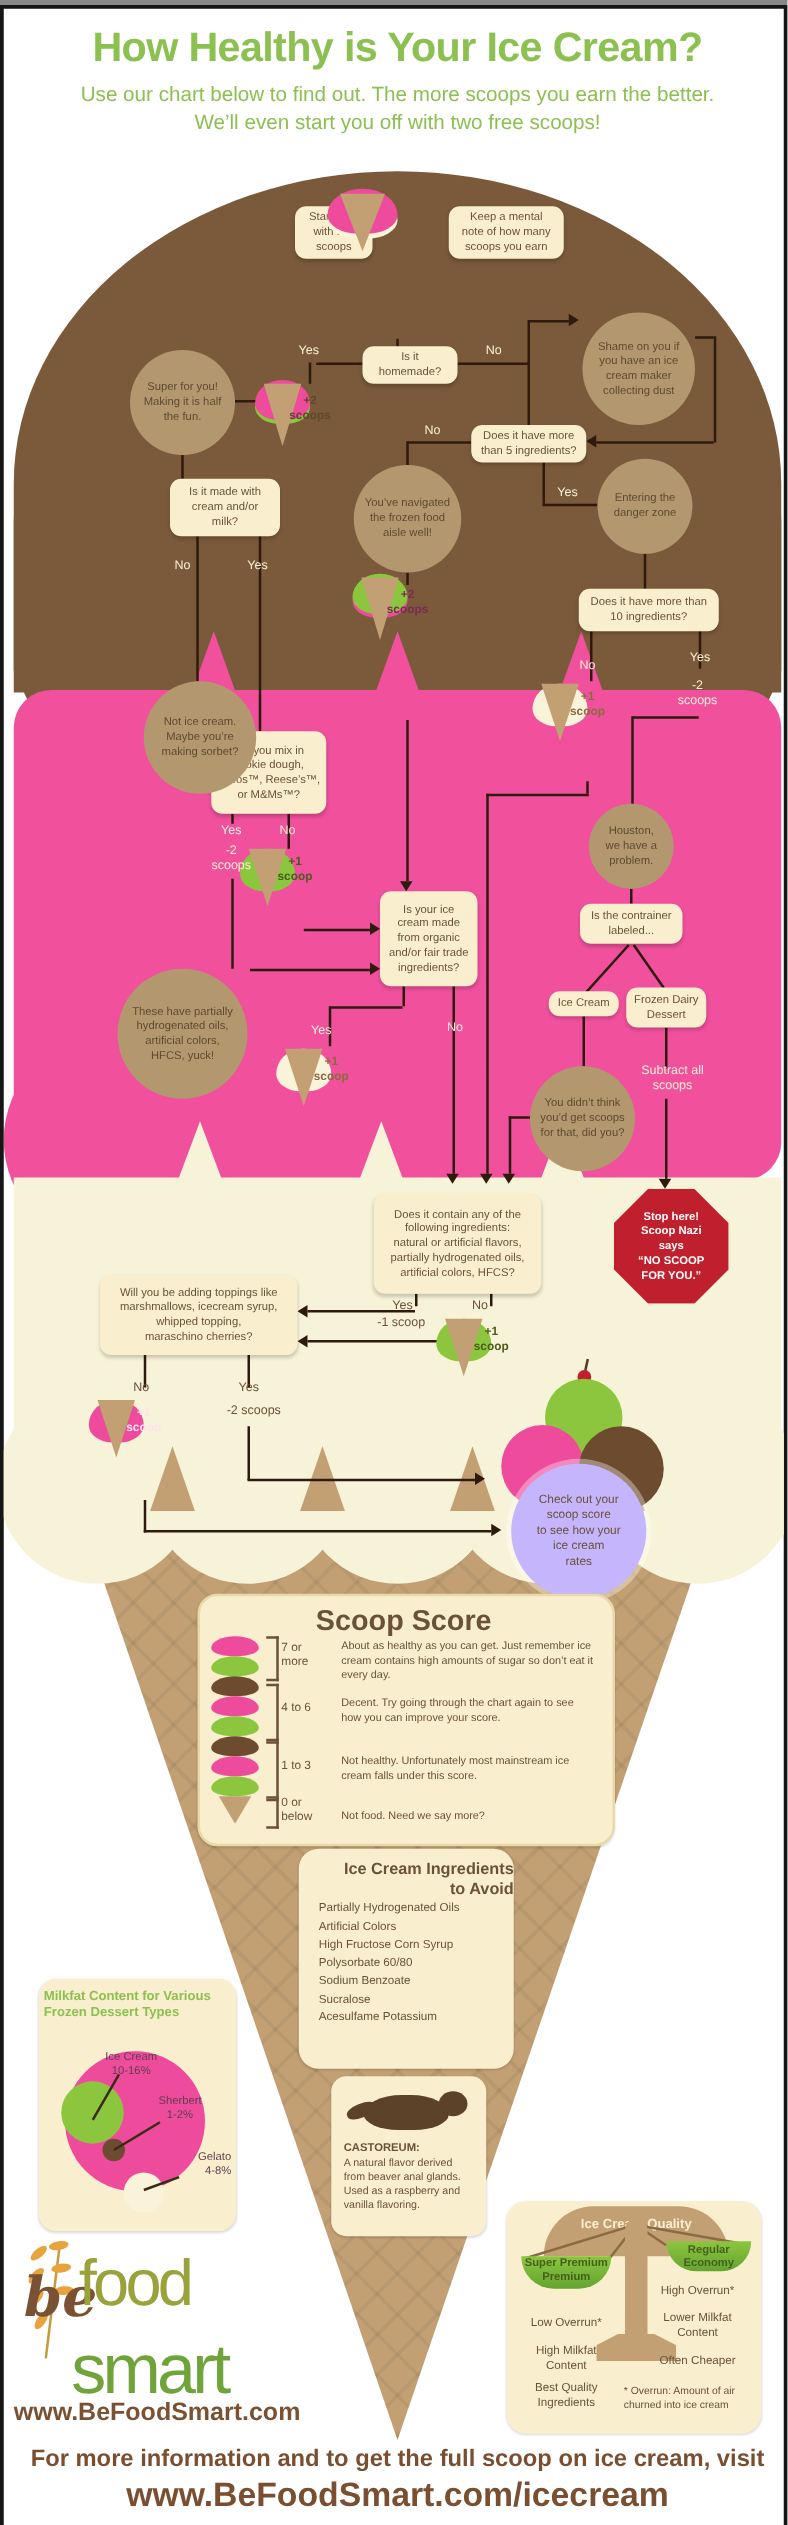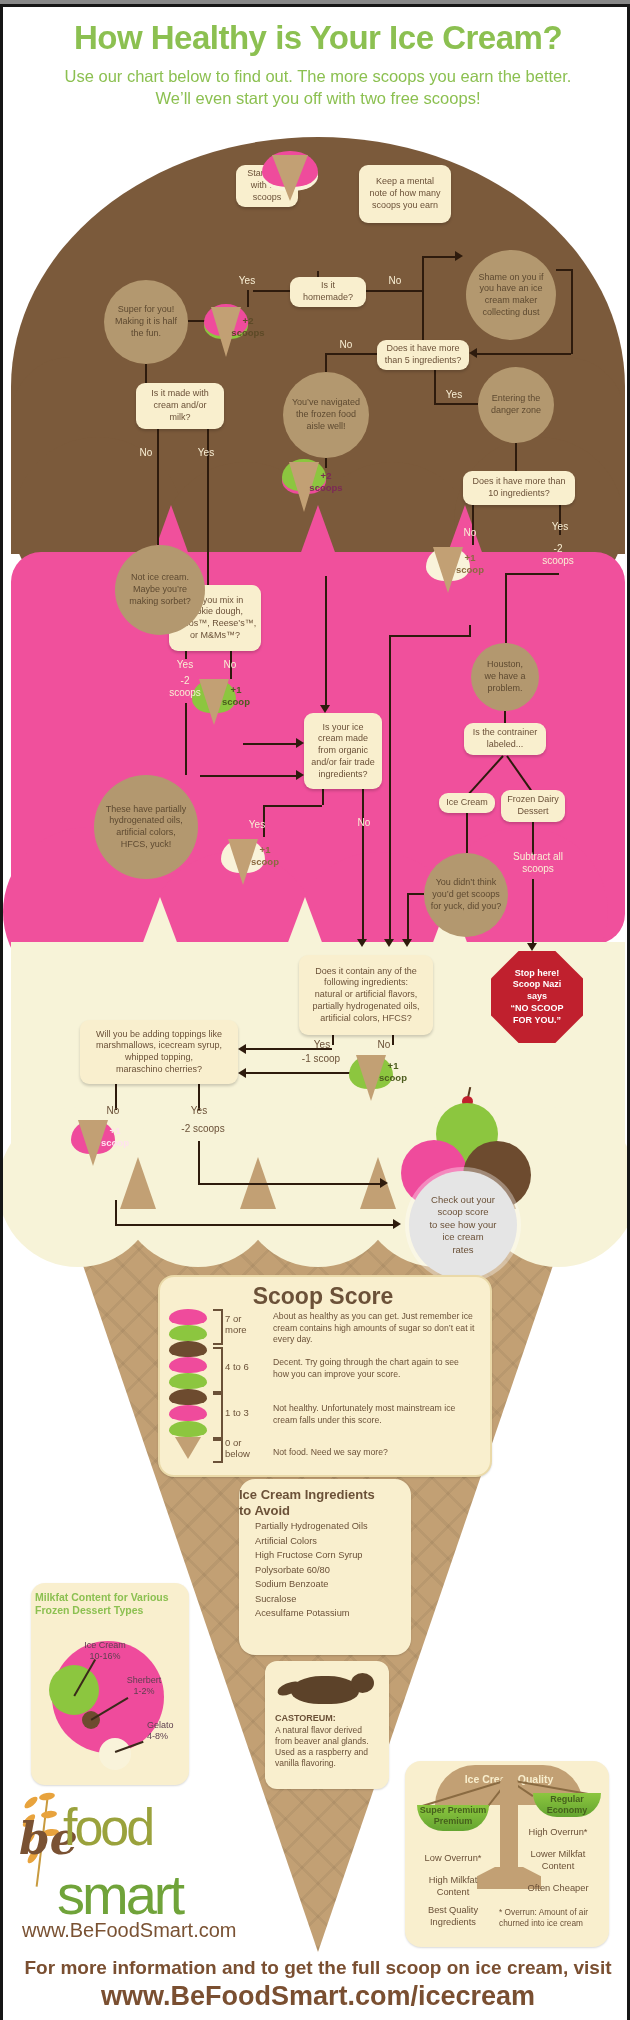--- a/index.html
+++ b/index.html
@@ -137,21 +137,21 @@
   <i class="vl" style="left:195px;top:1134px;height:43px"></i>
   <i class="hl" style="left:195px;top:1176px;width:182px"></i>
   <b class="arr" style="left:377px;top:1171px"></b>
   <i class="vl" style="left:112px;top:1193px;height:26px"></i>
   <i class="hl" style="left:112px;top:1217px;width:278px"></i>
   <b class="arr" style="left:390px;top:1212px"></b>
 
   <div class="bx" style="left:233px;top:158px;width:62px;height:42px">Start here
 with two
 scoops</div>
-  <div class="bx" style="left:356px;top:158px;width:92px;height:58px">Keep a mental
+  <div class="bx" style="left:356px;top:158px;width:92px;height:42px">Keep a mental
 note of how many
 scoops you earn</div>
   <div class="bx" style="left:287px;top:270px;width:76px;height:30px">Is it
 homemade?</div>
   <div class="bx" style="left:374px;top:333px;width:92px;height:30px">Does it have more
 than 5 ingredients?</div>
   <div class="bx" style="left:133px;top:376px;width:88px;height:46px">Is it made with
 cream and/or
 milk?</div>
   <div class="bx" style="left:460px;top:464px;width:112px;height:34px">Does it have more than
@@ -197,21 +197,21 @@
 making sorbet?</div>
   <div class="ci" style="left:468px;top:636px;width:68px;height:68px">Houston,
 we have a
 problem.</div>
   <div class="ci" style="left:91px;top:768px;width:104px;height:104px">These have partially
 hydrogenated oils,
 artificial colors,
 HFCS, yuck!</div>
   <div class="ci" style="left:421px;top:846px;width:84px;height:84px">You didn’t think
 you’d get scoops
-for yuck, did you?</div>
+for that, did you?</div>
 
   <div class="ci" style="left:488px;top:944px;width:92px;height:92px;background:#c0202e;border-radius:0;
               clip-path:polygon(30% 0,70% 0,100% 30%,100% 70%,70% 100%,30% 100%,0 70%,0 30%);
               color:#fff;font-weight:bold;font-size:9px">Stop here!
 Scoop Nazi
 says
 “NO SCOOP
 FOR YOU.”</div>
 
   <div class="cone" style="left:287px;top:148px">
@@ -265,21 +265,21 @@
 scoop</div>
 
   <div class="abs" style="left:395px;top:1078px;width:140px;height:126px">
     <i style="left:70px;top:2px;width:2px;height:12px;background:#5a3a1f;transform:rotate(12deg)"></i>
     <i style="left:64px;top:11px;width:11px;height:11px;background:#c0202e;border-radius:50%"></i>
     <i style="left:38px;top:18px;width:62px;height:62px;background:#8cc63f;border-radius:50%"></i>
     <i style="left:3px;top:55px;width:66px;height:66px;background:#ef4b9c;border-radius:50%"></i>
     <i style="left:65px;top:56px;width:68px;height:68px;background:#6d4b2f;border-radius:50%"></i>
   </div>
 
-  <div class="ci" style="left:406px;top:1164px;width:108px;height:108px;background:#e5e5e5;color:#6b5138;font-size:9.5px;box-shadow:0 0 0 4px rgba(255,255,255,.35)">Check out your
+  <div class="ci" style="left:406px;top:1164px;width:108px;height:108px;background:#c4b5fd;color:#6b5138;font-size:9.5px;box-shadow:0 0 0 4px rgba(255,255,255,.35)">Check out your
 scoop score
 to see how your
 ice cream
 rates</div>
 
   <div class="lb" style="left:228px;top:268px;width:32px">Yes</div>
   <div class="lb" style="left:378px;top:268px;width:28px">No</div>
   <div class="lb" style="left:328px;top:332px;width:30px">No</div>
   <div class="lb" style="left:436px;top:382px;width:30px">Yes</div>
   <div class="lb" style="left:128px;top:440px;width:30px">No</div>
@@ -325,21 +325,21 @@
   <div class="txt" style="left:222px;top:1354px;width:44px;font-size:9.5px;color:#6b5138">4 to 6</div>
   <div class="txt" style="left:222px;top:1400px;width:44px;font-size:9.5px;color:#6b5138">1 to 3</div>
   <div class="txt" style="left:222px;top:1430px;width:44px;font-size:9.5px;color:#6b5138">0 or
 below</div>
   <div class="txt" style="left:270px;top:1304px;width:204px;font-size:8.7px;line-height:1.35;color:#6b5138">About as healthy as you can get. Just remember ice cream contains high amounts of sugar so don’t eat it every day.</div>
   <div class="txt" style="left:270px;top:1350px;width:204px;font-size:8.7px;line-height:1.35;color:#6b5138">Decent. Try going through the chart again to see how you can improve your score.</div>
   <div class="txt" style="left:270px;top:1396px;width:204px;font-size:8.7px;line-height:1.35;color:#6b5138">Not healthy. Unfortunately most mainstream ice cream falls under this score.</div>
   <div class="txt" style="left:270px;top:1440px;width:204px;font-size:8.7px;line-height:1.35;color:#6b5138">Not food. Need we say more?</div>
 
   <div class="pnl" style="left:236px;top:1472px;width:172px;height:176px"></div>
-  <div class="txt" style="left:236px;top:1480px;width:172px;text-align:left;font-size:13px;font-weight:bold;color:#6b5138;line-height:1.2">Ice Cream Ingredients
+  <div class="txt" style="left:236px;top:1480px;width:172px;text-align:right;font-size:13px;font-weight:bold;color:#6b5138;line-height:1.2">Ice Cream Ingredients
 to Avoid</div>
   <div class="abs" style="left:252px;top:1514px;width:152px;display:flex;flex-direction:column;gap:4.5px">
     <span style="font-size:9.3px;color:#6b5138">Partially Hydrogenated Oils</span>
     <span style="font-size:9.3px;color:#6b5138">Artificial Colors</span>
     <span style="font-size:9.3px;color:#6b5138">High Fructose Corn Syrup</span>
     <span style="font-size:9.3px;color:#6b5138">Polysorbate 60/80</span>
     <span style="font-size:9.3px;color:#6b5138">Sodium Benzoate</span>
     <span style="font-size:9.3px;color:#6b5138">Sucralose</span>
     <span style="font-size:9.3px;color:#6b5138">Acesulfame Potassium</span>
   </div>
@@ -351,21 +351,21 @@
   <i style="left:46px;top:1658px;width:50px;height:50px;background:#8cc63f;border-radius:50%"></i>
   <i style="left:79px;top:1704px;width:18px;height:18px;background:#6d4b2f;border-radius:50%"></i>
   <i style="left:96px;top:1731px;width:32px;height:32px;background:#f9f3da;border-radius:50%"></i>
   <i class="dl" style="left:71px;top:1688px;width:42px;height:1.5px;background:#3a2a1a;transform:rotate(-60deg)"></i>
   <i class="dl" style="left:88px;top:1712px;width:43px;height:1.5px;background:#3a2a1a;transform:rotate(-31deg)"></i>
   <i class="dl" style="left:112px;top:1744px;width:30px;height:1.5px;background:#3a2a1a;transform:rotate(-20deg)"></i>
   <div class="txt" style="left:70px;top:1633px;width:64px;text-align:center;font-size:9px;color:#5e4050;line-height:1.2">Ice Cream
 10-16%</div>
   <div class="txt" style="left:116px;top:1668px;width:50px;text-align:center;font-size:9px;color:#5e4050;line-height:1.2">Sherbert
 1-2%</div>
-  <div class="txt" style="left:144px;top:1713px;width:50px;text-align:left;font-size:9px;color:#5e4050;line-height:1.2">Gelato
+  <div class="txt" style="left:132px;top:1713px;width:50px;text-align:right;font-size:9px;color:#5e4050;line-height:1.2">Gelato
 4-8%</div>
 
   <div class="pnl" style="left:262px;top:1654px;width:124px;height:128px;border-radius:12px"></div>
   <div class="abs" style="left:266px;top:1660px;width:116px;height:42px">
     <i style="left:8px;top:16px;width:24px;height:11px;background:#5c4229;border-radius:45%;transform:rotate(-22deg)"></i>
     <i style="left:22px;top:9px;width:68px;height:28px;background:#5c4229;border-radius:50% 50% 46% 46%/62% 62% 50% 50%"></i>
     <i style="left:82px;top:6px;width:23px;height:20px;background:#5c4229;border-radius:50%"></i>
   </div>
   <div class="txt" style="left:272px;top:1706px;width:106px;font-size:9px;font-weight:bold;color:#6b5138">CASTOREUM:</div>
   <div class="txt" style="left:272px;top:1718px;width:110px;font-size:8.5px;line-height:1.3;color:#6b5138">A natural flavor derived
@@ -406,18 +406,18 @@
     <i style="left:24px;top:0;width:16px;height:7px;background:#e8a33d;border-radius:50%;transform:rotate(-10deg)"></i>
     <i style="left:6px;top:24px;width:16px;height:7px;background:#e8a33d;border-radius:50%;transform:rotate(-45deg)"></i>
     <i style="left:26px;top:18px;width:16px;height:7px;background:#e8a33d;border-radius:50%;transform:rotate(-8deg)"></i>
     <i style="left:6px;top:42px;width:16px;height:7px;background:#e8a33d;border-radius:50%;transform:rotate(-50deg)"></i>
     <i style="left:28px;top:36px;width:16px;height:7px;background:#e8a33d;border-radius:50%;transform:rotate(-5deg)"></i>
     <i style="left:10px;top:60px;width:16px;height:7px;background:#e8a33d;border-radius:50%;transform:rotate(-55deg)"></i>
   </div>
   <div class="txt" style="left:16px;top:1806px;font-family:'DejaVu Serif',serif;font-style:italic;font-weight:bold;font-size:44px;color:#7a5233">be</div>
   <div class="txt" style="left:60px;top:1790px;font-size:52px;color:#9aa23c;letter-spacing:-3px">food</div>
   <div class="txt" style="left:54px;top:1855px;font-size:56px;color:#70a33a;letter-spacing:-3px">smart</div>
-  <div class="txt" style="left:19px;top:1912px;font-size:20px;font-weight:normal;color:#7a5233">www.BeFoodSmart.com</div>
+  <div class="txt" style="left:8px;top:1912px;font-size:20px;font-weight:bold;color:#7a5233">www.BeFoodSmart.com</div>
 
   <div class="txt" style="left:0;top:1950px;width:630px;text-align:center;font-size:19px;font-weight:bold;color:#7a4f31">For more information and to get the full scoop on ice cream, visit</div>
   <div class="txt" style="left:0;top:1974px;width:630px;text-align:center;font-size:27px;font-weight:bold;color:#7a4f31">www.BeFoodSmart.com/icecream</div>
 
 </div>
 
 </body></html>

